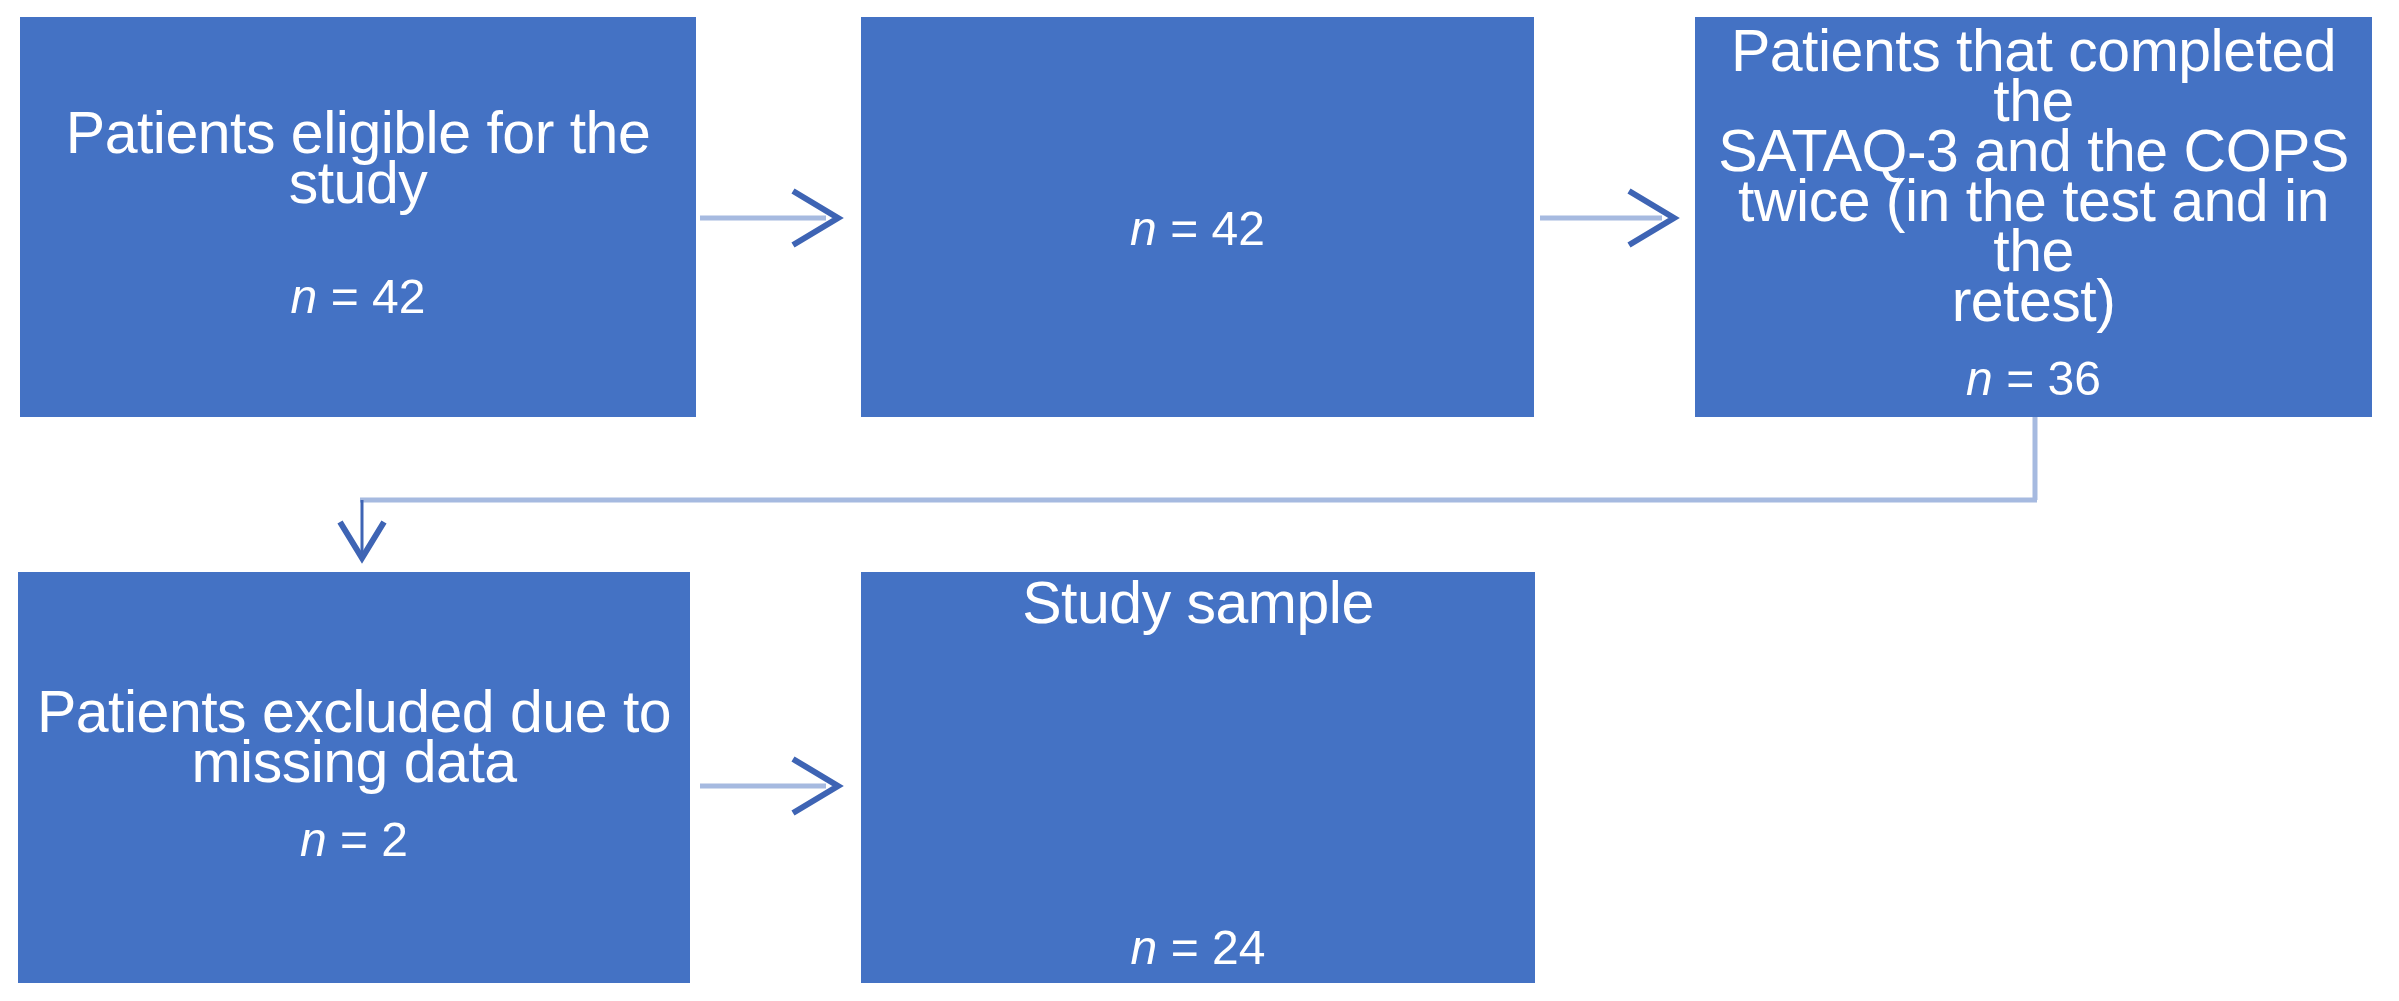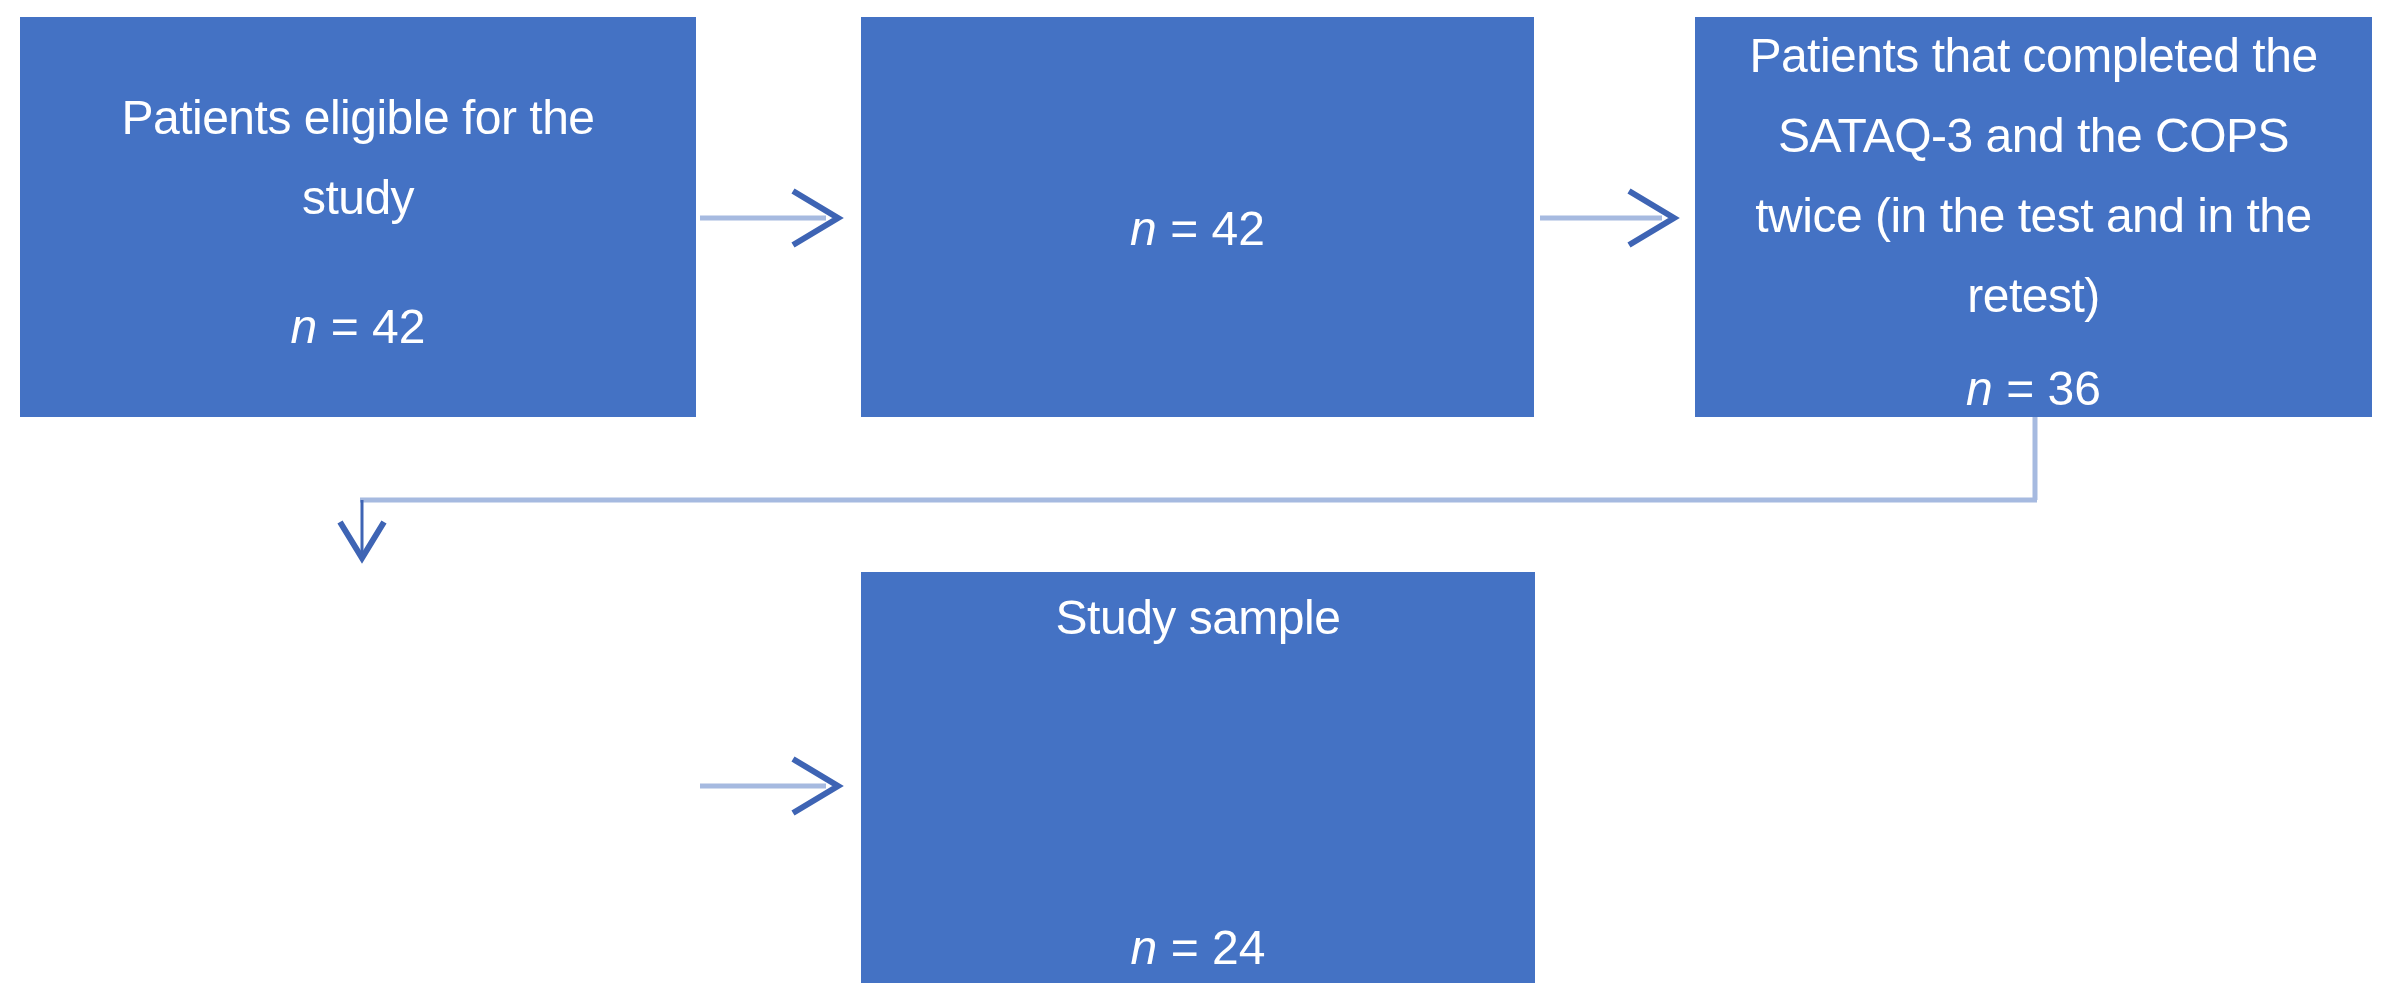--- a/index.html
+++ b/index.html
@@ -23,22 +23,22 @@
     color: #ffffff;
     display: flex;
     flex-direction: column;
     align-items: center;
     justify-content: center;
     text-align: center;
     box-sizing: border-box;
     padding: 6px 8px;
   }
   .box-label {
-    font-size: 48px;
-    line-height: 80px;
+    font-size: 59px;
+    line-height: 50px;
     letter-spacing: -0.5px;
     white-space: pre-line;
   }
   .box-n {
     font-size: 48px;
     line-height: 58px;
     margin-top: 24px;
   }
   .box-n .nvar { font-style: italic; }
   
@@ -89,19 +89,24 @@
   </div>
 
   <div class="flow-box box-completed">
     <div class="box-label">Patients that completed the
 SATAQ-3 and the COPS
 twice (in the test and in the
 retest)</div>
     <div class="box-n"><span class="nvar">n</span> <span>= 36</span></div>
   </div>
 
+  <div class="flow-box box-excluded">
+    <div class="box-label">Patients excluded due to
+missing data</div>
+    <div class="box-n"><span class="nvar">n</span> <span>= 2</span></div>
+  </div>
 
   <div class="flow-box box-sample">
     <div class="box-label">Study sample</div>
     <div class="box-n"><span class="nvar">n</span> <span>= 24</span></div>
   </div>
 
 </div>
 
 </body></html>

